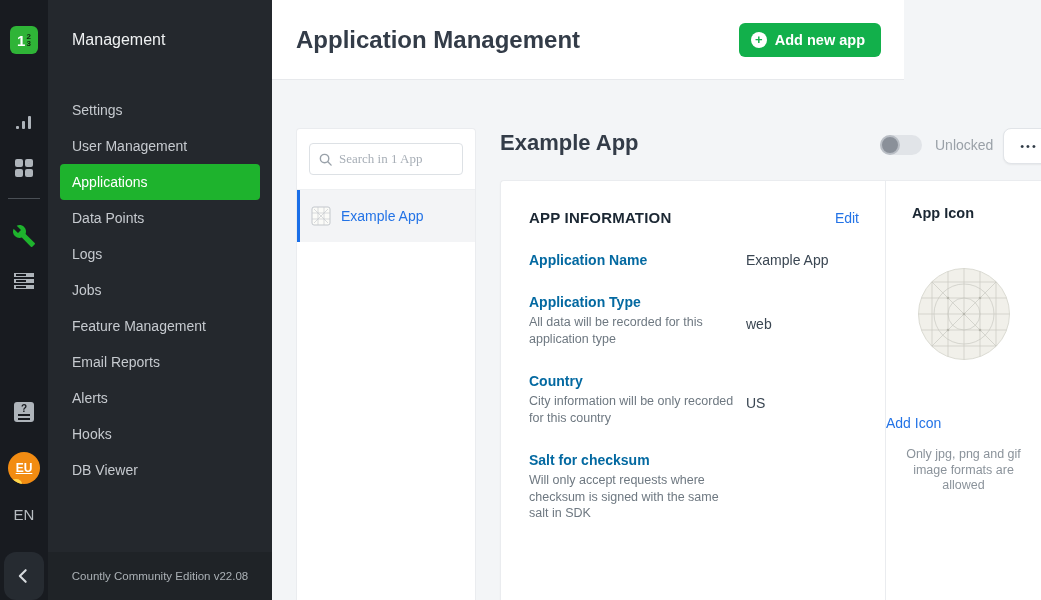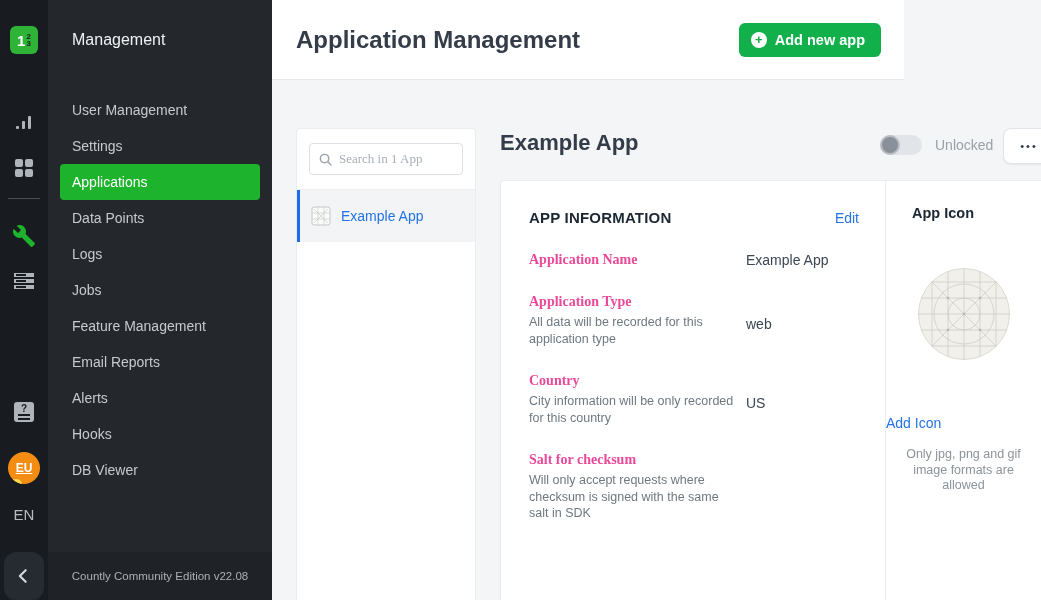--- a/index.html
+++ b/index.html
@@ -69,21 +69,21 @@
 
   
   .card { position:absolute; left:228px; top:100px; bottom:0; width:541px; background:#fff;
           border:1px solid #eaecef; border-right:none; border-bottom:none; border-radius:4px 0 0 0;
           box-shadow:0 1px 2px rgba(0,0,0,.04); }
   .info { position:absolute; left:0; top:0; width:384px; padding:28px 26px 0 28px; }
   .info-header { display:flex; justify-content:space-between; align-items:baseline; margin-bottom:26px; }
   .info-heading { font-size:15px; font-weight:700; color:#1b2733; letter-spacing:.2px; }
   .link { color:#2373e6; font-size:14px; cursor:pointer; text-decoration:none; }
   .field { display:grid; grid-template-columns:217px 1fr; margin-bottom:26px; }
-  .f-label { font-size:14px; font-weight:600; color:#ec4899;font-family:Liberation Serif, serif; }
+  .f-label { font-size:14px; font-weight:600; color:#0369a1; }
   .f-desc { font-size:12.5px; color:#6e7881; line-height:1.32; margin-top:4px; width:205px; }
   .f-desc:empty { margin-top:0; }
   .f-val { font-size:14px; color:#3a4652; }
   .f-val.offset { padding-top:22px; }
 
   
   .icon-panel { position:absolute; left:384px; top:0; right:0; bottom:0; border-left:1px solid #eaecef; padding-top:24px; }
   .ip-heading { font-size:14.5px; font-weight:700; color:#1b2733; padding-left:26px; }
   .ip-circle { display:block; margin:46px auto 0; }
   .ip-add { display:block; text-align:left; margin-top:54px; font-size:14px; }
@@ -142,22 +142,22 @@
     <div class="collapse">
       <svg width="20" height="20" viewBox="0 0 24 24">
         <path d="M14 5 L7 12 L14 19" fill="none" stroke="#d6dadd" stroke-width="2.5" stroke-linecap="round" stroke-linejoin="round"></path>
       </svg>
     </div>
   </div>
 
   <div class="sidebar">
     <div class="sb-title">Management</div>
     <div class="nav">
+      <div class="nav-item">Settings</div>
       <div class="nav-item">User Management</div>
-      <div class="nav-item">Settings</div>
       <div class="nav-item active">Applications</div>
       <div class="nav-item">Data Points</div>
       <div class="nav-item">Logs</div>
       <div class="nav-item">Jobs</div>
       <div class="nav-item">Feature Management</div>
       <div class="nav-item">Email Reports</div>
       <div class="nav-item">Alerts</div>
       <div class="nav-item">Hooks</div>
       <div class="nav-item">DB Viewer</div>
     </div>

